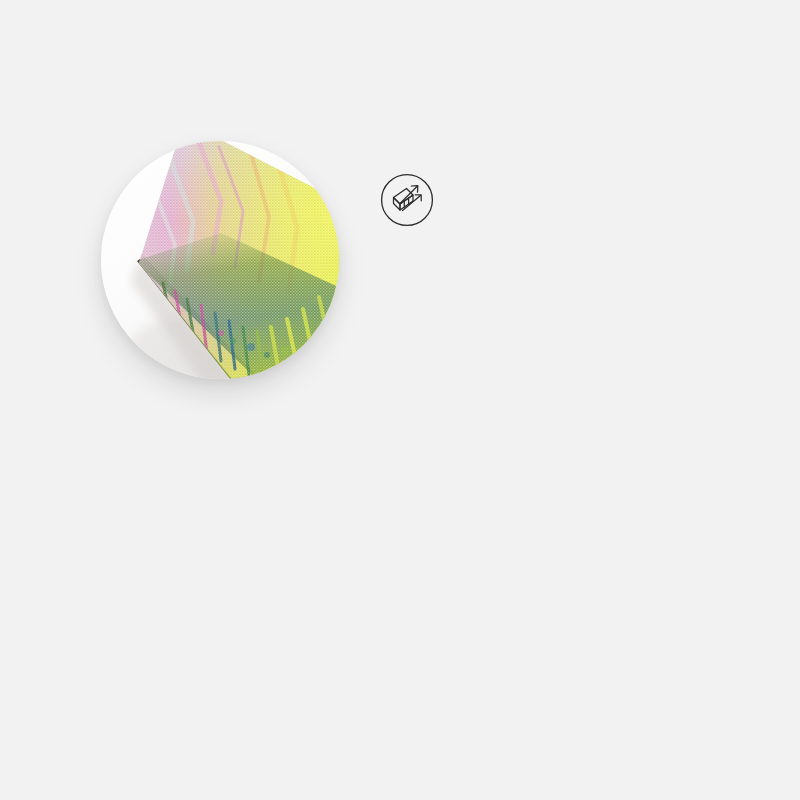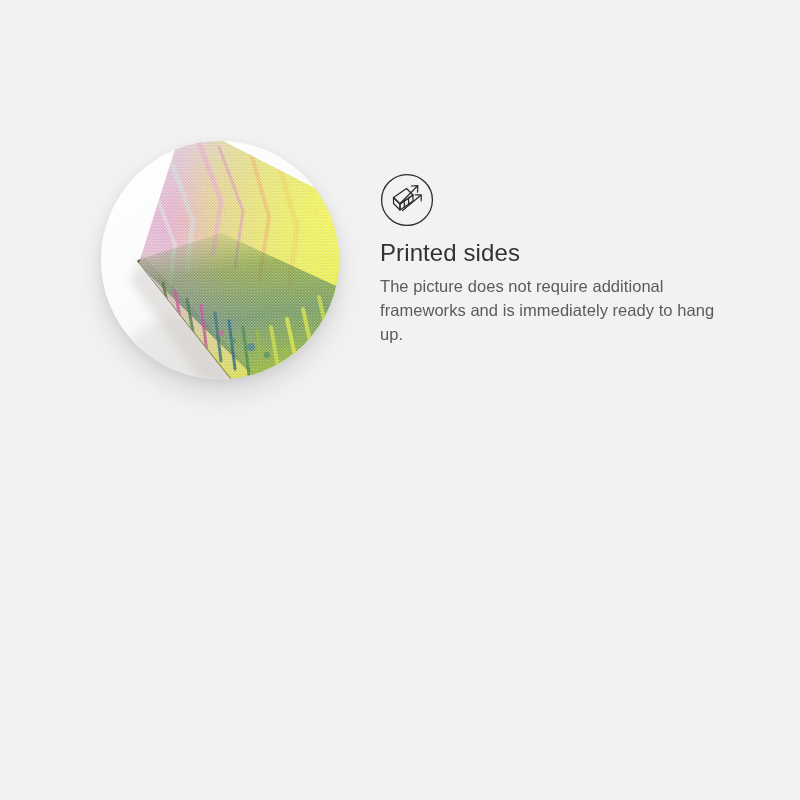--- a/index.html
+++ b/index.html
@@ -229,24 +229,20 @@
 
           <path d="M 20.5 30 L 37.5 13"></path>
           <path d="M 31.3 13 L 37.8 12.7 L 37.5 19.2"></path>
 
           <path d="M 22.5 37.5 L 40.5 22.5"></path>
           <path d="M 35.2 21.8 L 41.2 21.8 L 41.2 27.8"></path>
         </g>
       </svg>
     </div>
 
-    <div class="text-col text-col-1">
-      <h2 class="feature-title">Printed sides</h2>
-      <p class="feature-body">The picture does not require additional frameworks and is immediately ready to hang up.</p>
-    </div>
   </section>
 
   <section class="feature feature-2">
 
     
     
 
     
 
     

